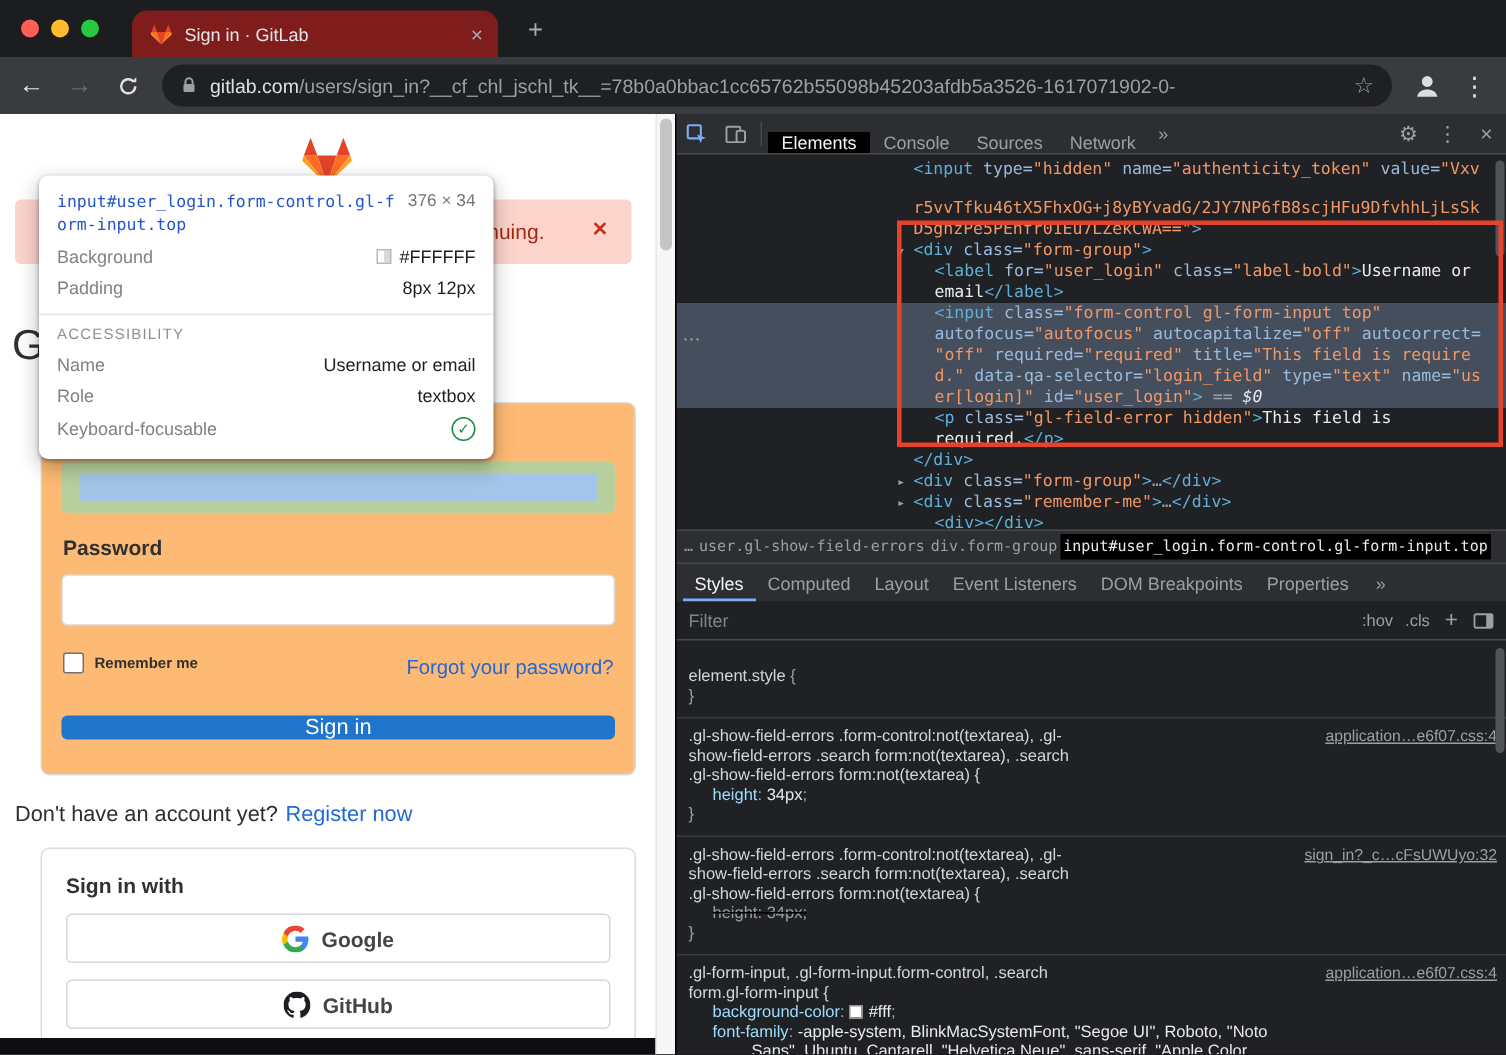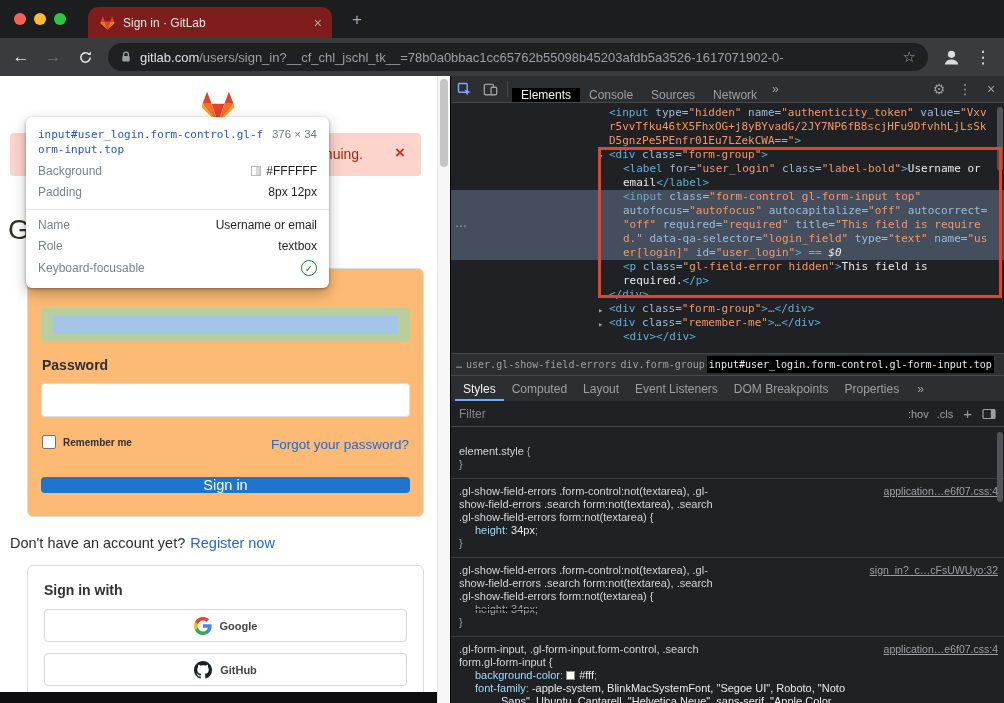--- a/index.html
+++ b/index.html
@@ -40,21 +40,21 @@
   .pw-input{position:absolute;left:13px;right:13px;top:114px;height:34px;border:1px solid #dfdfdf;border-radius:4px;background:#fff}
   .remember{position:absolute;left:14px;top:166px;display:flex;align-items:center;gap:7px}
   .checkbox{width:14px;height:14px;border:1px solid #737373;border-radius:2px;background:#fff}
   .remember-label{font-size:10px;font-weight:bold;color:#303030}
   .forgot{position:absolute;right:14px;top:168px;font-size:13.5px;color:#2268d6;text-decoration:none}
   .signin-btn{position:absolute;left:13px;right:13px;top:208px;height:16px;background:#1f75cb;border-radius:4px;color:#fff;font-size:14.5px;display:flex;align-items:center;justify-content:center}
   .register-line{position:absolute;left:10px;top:459px;font-size:14.5px;color:#2e2e2e}
   .register-link{color:#2268d6;margin-left:5px;text-decoration:none}
   .sso-card{position:absolute;left:27px;top:489px;width:397px;height:131px;border:1px solid #dbdbdb;border-radius:6px;background:#fff}
   .sso-title{position:absolute;left:16px;top:16px;font-size:14px;font-weight:bold;color:#303030}
-  .sso-btn{position:absolute;left:16px;right:16px;height:33px;border:1px solid #d6d6d6;border-radius:4px;display:flex;align-items:center;justify-content:center;gap:8px;font-size:11px;font-weight:bold;color:#444;background:#fff}
+  .sso-btn{position:absolute;left:16px;right:16px;height:33px;border:1px solid #d6d6d6;border-radius:4px;display:flex;align-items:center;justify-content:center;gap:8px;font-size:14px;font-weight:bold;color:#444;background:#fff}
   .sso-btn.google{top:43px}
   .sso-btn.github{top:87px}
   .bottom-strip{position:absolute;left:0;bottom:0;width:100%;height:11px;background:#0e0e10}
   .page-scrollbar{position:absolute;right:0;top:0;width:13px;height:627px;background:#f7f7f7;border-left:1px solid #e8e8e8}
   .page-scrollbar .thumb{position:absolute;left:2px;top:3px;width:8px;height:88px;background:#c5c5c5;border-radius:4px}
 
   
   .tooltip{position:absolute;left:26px;top:41px;width:303px;background:#fff;border-radius:6px;box-shadow:0 1px 3px rgba(0,0,0,.35),0 5px 14px rgba(0,0,0,.28);padding:10px 12px 12px;z-index:10}
   .tt-head{position:relative;font-family:"DejaVu Sans Mono",monospace;font-size:11px;color:#2456c4;line-height:15px;word-break:break-all}
   .tt-dims{float:right;color:#72767b;font-family:"Liberation Sans",sans-serif;font-size:11.5px;margin-left:6px}
@@ -235,20 +235,21 @@
         <span class="tt-val">
             <i class="mini-swatch"></i>
             <span>#FFFFFF</span>
           </span>
       </div>
       <div class="tt-row">
         <span class="tt-label">Padding</span>
         <span class="tt-val">8px 12px</span>
       </div>
       <div class="tt-div"></div>
+      <div class="tt-section">ACCESSIBILITY</div>
       <div class="tt-row">
         <span class="tt-label">Name</span>
         <span class="tt-val">Username or email</span>
       </div>
       <div class="tt-row">
         <span class="tt-label">Role</span>
         <span class="tt-val">textbox</span>
       </div>
       <div class="tt-row">
         <span class="tt-label">Keyboard-focusable</span>
@@ -281,21 +282,21 @@
       <div class="dt-tab more">»</div>
       <div class="dt-right">
         <div class="dt-icon2">⚙</div>
         <div class="dt-icon2">⋮</div>
         <div class="dt-icon2">×</div>
       </div>
     </div>
 
     <div class="dom" id="dom-tree">
         <div class="dom-line" style="padding-left: 158px;"><span class="tk-t">&lt;input</span><span class="tk-a"> type=</span><span class="tk-v">"hidden"</span><span class="tk-a"> name=</span><span class="tk-v">"authenticity_token"</span><span class="tk-a"> value=</span><span class="tk-v">"Vxv</span></div>
-        <div class="dom-line" style="padding-left: 158px;"><span class="tk-v">r5vvTfku46tX5FhxOG+j8yBYvadG/2JY7NP6fB8scjHFu9DfvhhLjLsSk</span></div>
+        <div class="dom-line" style="padding-left: 158px; margin-top: 12px;"><span class="tk-v">r5vvTfku46tX5FhxOG+j8yBYvadG/2JY7NP6fB8scjHFu9DfvhhLjLsSk</span></div>
         <div class="dom-line" style="padding-left: 158px;"><span class="tk-v">D5gnzPe5PEnfr01Eu7LZekCWA=="</span><span class="tk-t">&gt;</span></div>
         <div class="dom-line" style="padding-left: 158px;"><span class="arrow" style="left:147px">▾</span><span class="tk-t">&lt;div</span><span class="tk-a"> class=</span><span class="tk-v">"form-group"</span><span class="tk-t">&gt;</span></div>
         <div class="dom-line" style="padding-left: 172px;"><span class="tk-t">&lt;label</span><span class="tk-a"> for=</span><span class="tk-v">"user_login"</span><span class="tk-a"> class=</span><span class="tk-v">"label-bold"</span><span class="tk-t">&gt;</span><span class="tk-x">Username or</span></div>
         <div class="dom-line" style="padding-left: 172px;"><span class="tk-x">email</span><span class="tk-t">&lt;/label&gt;</span></div>
         <div class="dom-line sel" style="padding-left: 172px;"><span class="tk-t">&lt;input</span><span class="tk-a"> class=</span><span class="tk-v">"form-control gl-form-input top"</span></div>
         <div class="dom-line sel" style="padding-left: 172px;"><span class="tk-a">autofocus=</span><span class="tk-v">"autofocus"</span><span class="tk-a"> autocapitalize=</span><span class="tk-v">"off"</span><span class="tk-a"> autocorrect=</span></div>
         <div class="dom-line sel" style="padding-left: 172px;"><span class="tk-v">"off"</span><span class="tk-a"> required=</span><span class="tk-v">"required"</span><span class="tk-a"> title=</span><span class="tk-v">"This field is require</span></div>
         <div class="dom-line sel" style="padding-left: 172px;"><span class="tk-v">d."</span><span class="tk-a"> data-qa-selector=</span><span class="tk-v">"login_field"</span><span class="tk-a"> type=</span><span class="tk-v">"text"</span><span class="tk-a"> name=</span><span class="tk-v">"us</span></div>
         <div class="dom-line sel" style="padding-left: 172px;"><span class="tk-v">er[login]"</span><span class="tk-a"> id=</span><span class="tk-v">"user_login"</span><span class="tk-t">&gt;</span><span class="tk-g"> == </span><span class="tk-w">$0</span></div>
         <div class="dom-line" style="padding-left: 172px;"><span class="tk-t">&lt;p</span><span class="tk-a"> class=</span><span class="tk-v">"gl-field-error hidden"</span><span class="tk-t">&gt;</span><span class="tk-x">This field is</span></div>

